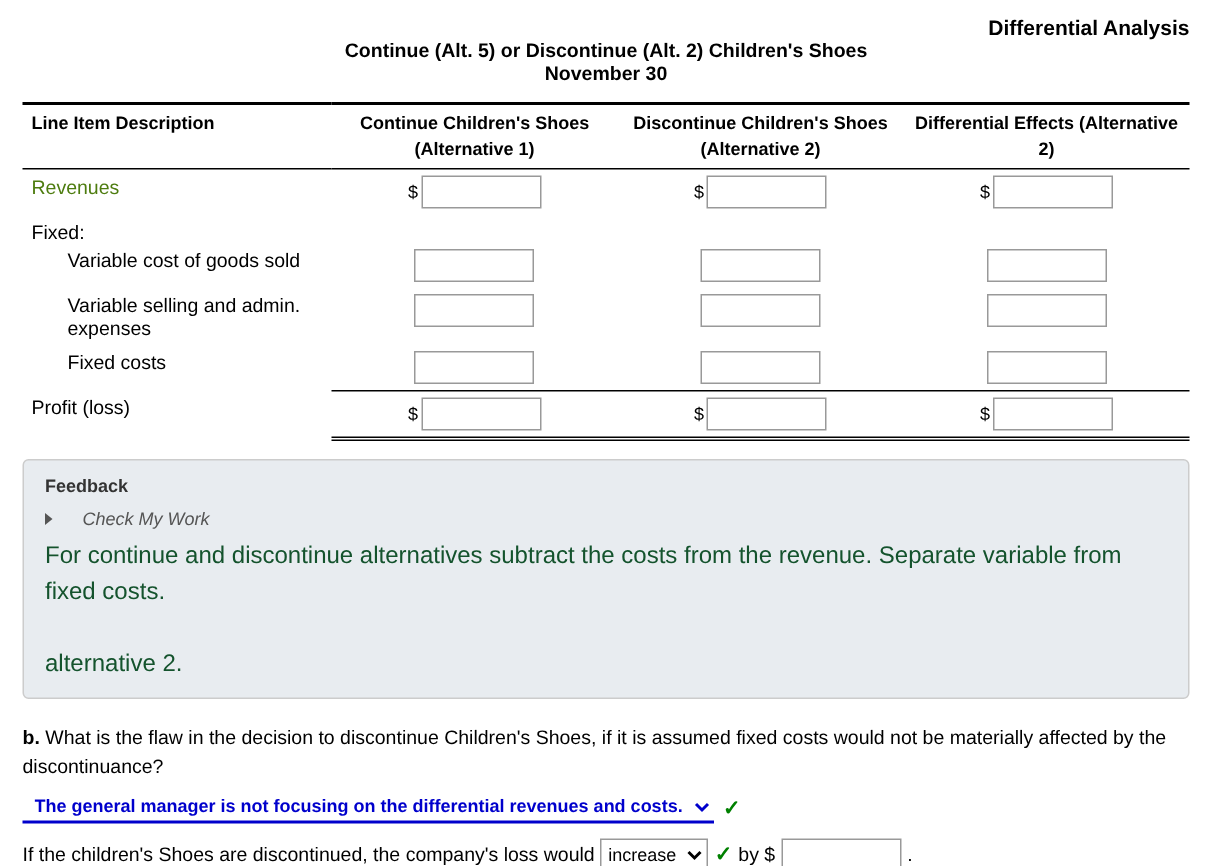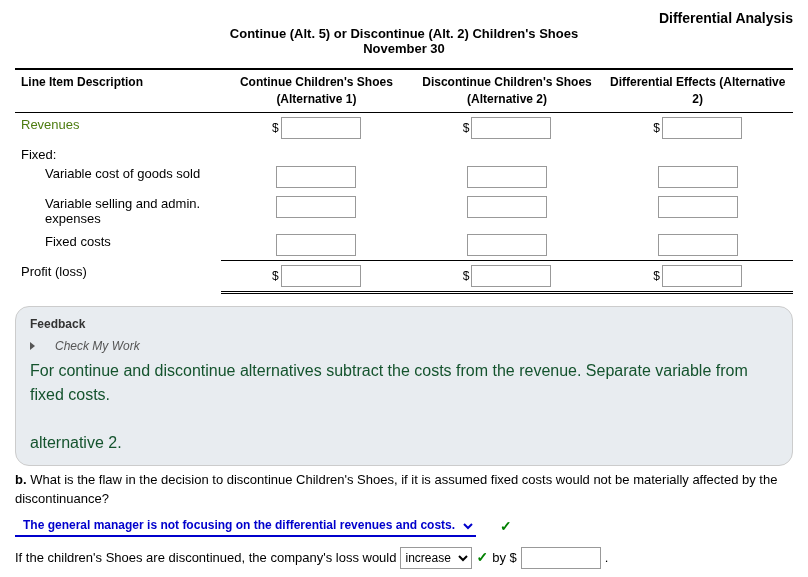--- a/index.html
+++ b/index.html
@@ -100,22 +100,22 @@
     .profit-row td:first-child {
       border-top: none;
       border-bottom: none;
     }
 
     
     .feedback-box {
       border: 1px solid #ccc;
       background: #e8ecf0;
       padding: 10px 14px;
-      margin-bottom: 4px;
-      border-radius: 14px;
+      margin-bottom: 16px;
+      border-radius: 4px;
     }
     .feedback-title {
       font-size: 12px;
       font-weight: bold;
       color: #333;
       margin-bottom: 8px;
     }
     .check-my-work {
       font-size: 12px;
       font-style: italic;
@@ -150,21 +150,21 @@
       margin-bottom: 6px;
       line-height: 1.5;
     }
     .part-b-question strong {
       font-weight: bold;
     }
 
     .answer-row {
       display: flex;
       align-items: center;
-      gap: 24px;
+      gap: 6px;
       margin-bottom: 10px;
     }
     .dropdown-select {
       border: 1px solid #999;
       background: #fff;
       font-size: 12px;
       padding: 2px 4px;
       height: 22px;
     }
     .dropdown-select.underlined {

